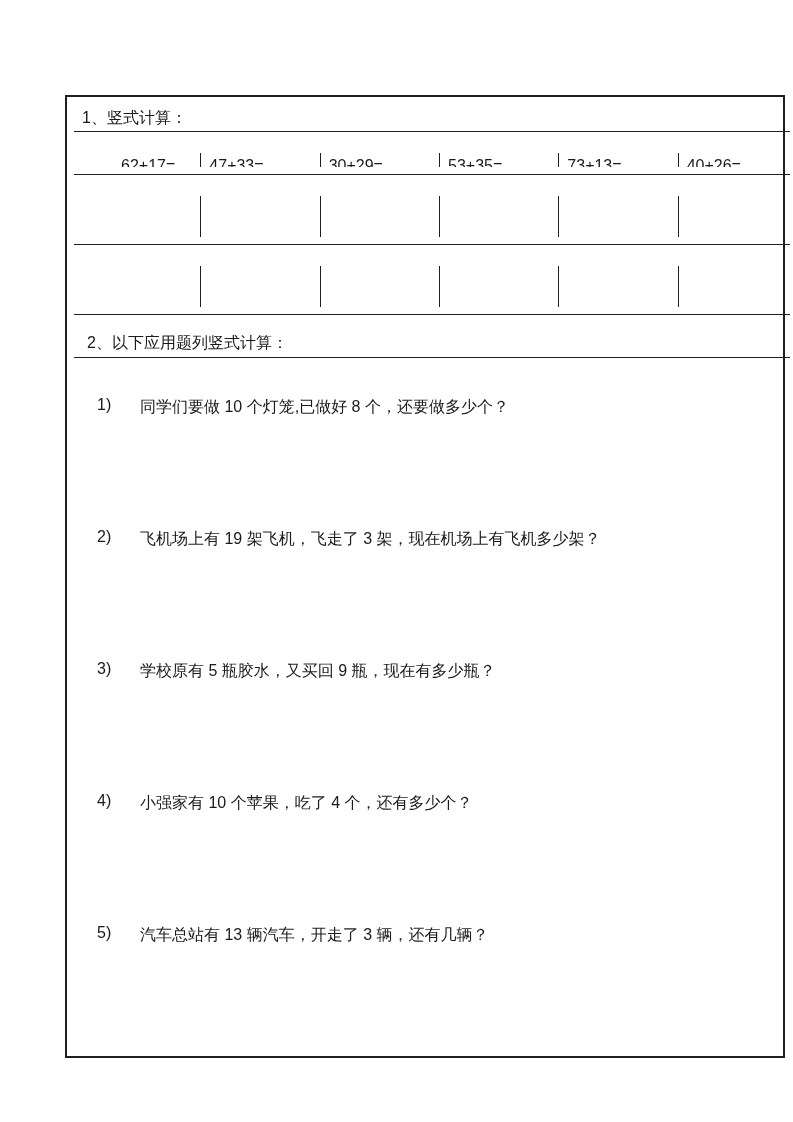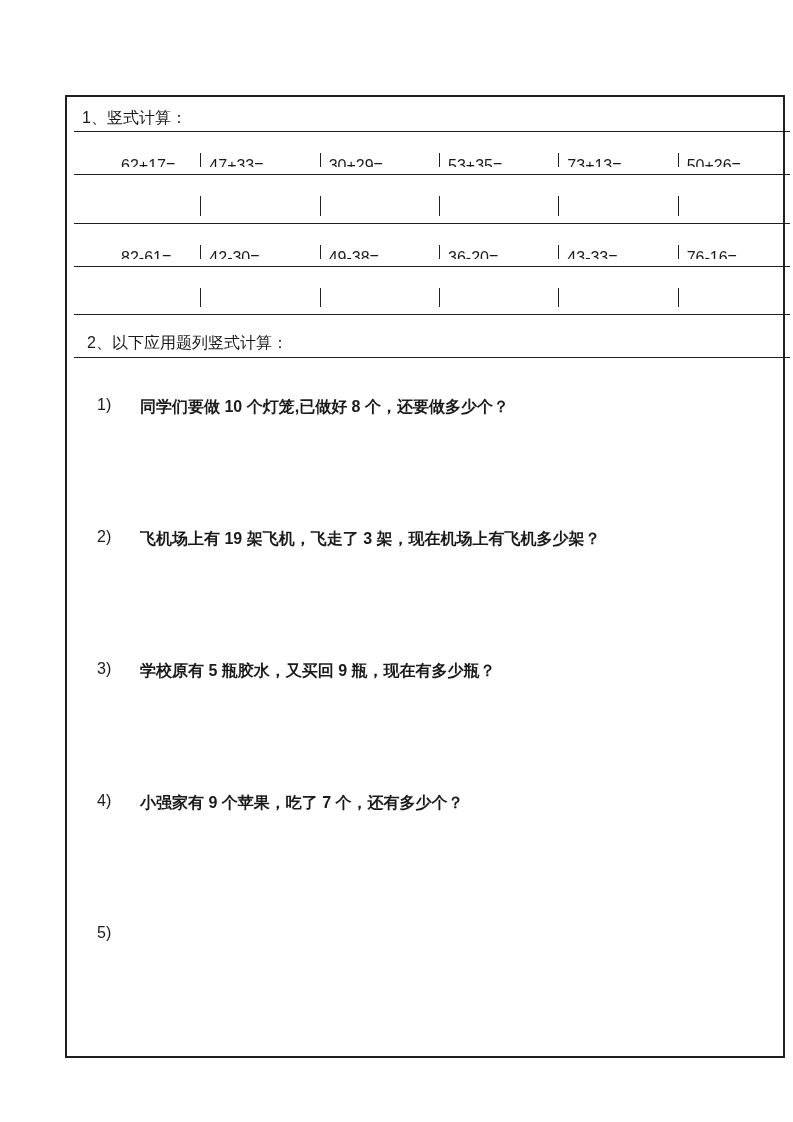--- a/index.html
+++ b/index.html
@@ -73,57 +73,48 @@
     padding-left: 9px;
   }
   .wp-number {
     width: 29px;
     flex: 0 0 29px;
   }
   .wp-text {
     flex: 1;
     padding-right: 20px;
     line-height: 21px;
-    font-weight: bold;
   }
 </style>
 </head>
 <body>
 
 <div class="page">
   <div class="worksheet">
 
     <div class="row row-title">1、竖式计算：</div>
 
     <div class="row calc-grid row-problems">
       <div class="calc-cell">62+17=</div>
       <div class="calc-cell">47+33=</div>
       <div class="calc-cell">30+29=</div>
       <div class="calc-cell">53+35=</div>
       <div class="calc-cell">73+13=</div>
-      <div class="calc-cell">50+26=</div>
+      <div class="calc-cell">40+26=</div>
     </div>
 
     <div class="row calc-grid row-work1">
       <div class="work-cell"></div>
       <div class="work-cell"></div>
       <div class="work-cell"></div>
       <div class="work-cell"></div>
       <div class="work-cell"></div>
       <div class="work-cell"></div>
     </div>
 
-    <div class="row calc-grid row-problems">
-      <div class="calc-cell">82-61=</div>
-      <div class="calc-cell">42-30=</div>
-      <div class="calc-cell">49-38=</div>
-      <div class="calc-cell">36-20=</div>
-      <div class="calc-cell">43-33=</div>
-      <div class="calc-cell">76-16=</div>
-    </div>
 
     <div class="row calc-grid row-work2">
       <div class="work-cell"></div>
       <div class="work-cell"></div>
       <div class="work-cell"></div>
       <div class="work-cell"></div>
       <div class="work-cell"></div>
       <div class="work-cell"></div>
     </div>
 
@@ -141,22 +132,23 @@
         <span class="wp-text">飞机场上有 19 架飞机，飞走了 3 架，现在机场上有飞机多少架？</span>
       </div>
 
       <div class="word-problem">
         <span class="wp-number">3)</span>
         <span class="wp-text">学校原有 5 瓶胶水，又买回 9 瓶，现在有多少瓶？</span>
       </div>
 
       <div class="word-problem">
         <span class="wp-number">4)</span>
-        <span class="wp-text">小强家有 9 个苹果，吃了 7 个，还有多少个？</span>
+        <span class="wp-text">小强家有 10 个苹果，吃了 4 个，还有多少个？</span>
       </div>
 
       <div class="word-problem">
         <span class="wp-number">5)</span>
+        <span class="wp-text">汽车总站有 13 辆汽车，开走了 3 辆，还有几辆？</span>
       </div>
 
     </div>
   </div>
 </div>
 
 </body></html>

